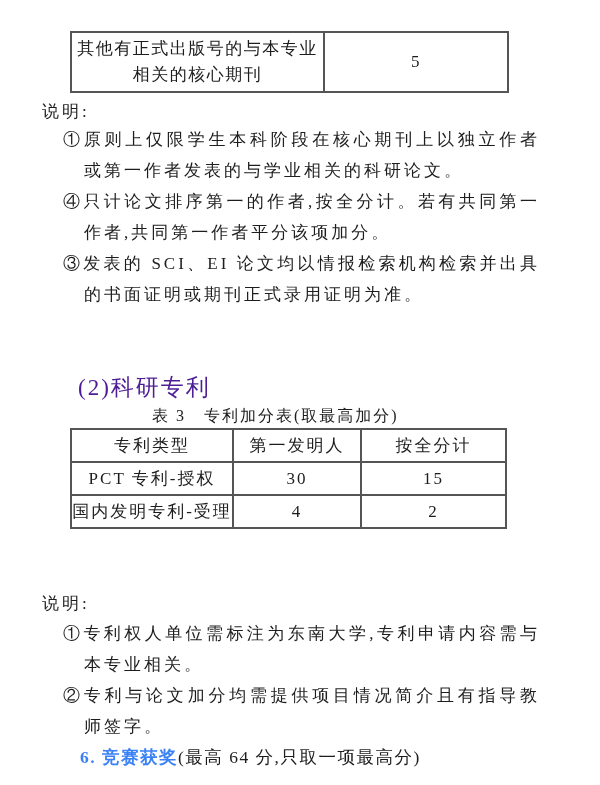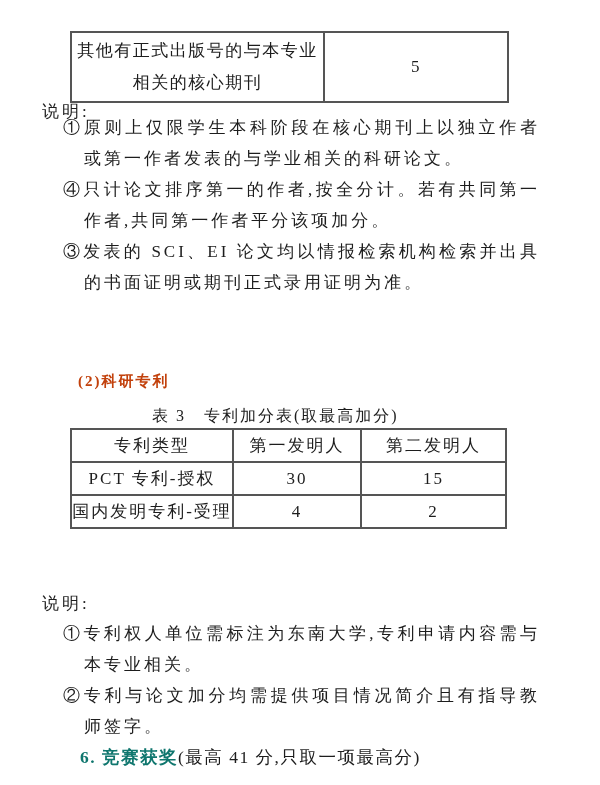--- a/index.html
+++ b/index.html
@@ -7,34 +7,34 @@
     position:relative; width:600px; height:785px; background:#ffffff;
     font-family:"Liberation Serif","DejaVu Serif",serif;
     color:#1d1d1d; overflow:hidden;
   }
   table.doc-tbl { position:absolute; border-collapse:collapse; table-layout:fixed; }
   table.doc-tbl td {
     border:2px solid #555555; text-align:center; vertical-align:middle;
     font-size:17px; letter-spacing:1.5px; padding:0; font-weight:normal;
   }
   #journal-table { left:70px; top:31px; width:437px; height:62px; }
-  #journal-table td.lbl { letter-spacing:1.5px; line-height:32px; padding:2px 4px;border-radius:15px; }
+  #journal-table td.lbl { letter-spacing:1.5px; line-height:26px; padding:2px 4px;border-radius:15px; }
   #patent-table { left:70px; top:428px; width:435px; }
   #patent-table tr { height:33px; }
   #patent-table td { letter-spacing:2px; }
   .say { position:absolute; left:42px; font-size:17px; letter-spacing:3px; }
   .notes {
     position:absolute; left:63px; width:477px;
     font-size:17px; line-height:31px; letter-spacing:3px; text-align:justify;
   }
   .note-item { padding-left:21px; text-indent:-21px; }
-  .sec-heading { position:absolute; font-weight:bold; font-size:15px; letter-spacing:2px; color:#c2410c; }
+  .sec-heading { position:absolute; font-weight:normal; font-size:23px; letter-spacing:2px; color:#4c1d95; }
   .caption { position:absolute; left:152px; top:406px; font-size:16px; letter-spacing:2px; }
   .sec6 { position:absolute; left:80px; top:745px; font-size:17.5px; letter-spacing:1.5px; }
-  .sec6 .b { font-weight:bold; color:#0f766e; }
+  .sec6 .b { font-weight:bold; color:#3b82f6; }
 </style>
 </head>
 <body>
 
 <div class="page">
 
   <table class="doc-tbl" id="journal-table">
     <colgroup>
         <col style="width:253px">
         <col style="width:184px">
@@ -42,21 +42,21 @@
     <tbody>
         <tr>
       <td class="lbl">其他有正式出版号的与本专业相关的核心期刊</td>
       <td>5</td>
     </tr>
   </tbody>
     </table>
 
   <div class="say" style="top:100px">说明:</div>
 
-  <div class="notes" style="top:112px">
+  <div class="notes" style="top:124px">
     <div class="note-item">
       <span>①</span><span>原则上仅限学生本科阶段在核心期刊上以独立作者或第一作者发表的与学业相关的科研论文。</span>
     </div>
     <div class="note-item">
       <span>④</span><span>只计论文排序第一的作者,按全分计。若有共同第一作者,共同第一作者平分该项加分。</span>
     </div>
     <div class="note-item">
       <span>③</span><span>发表的 SCI、EI 论文均以情报检索机构检索并出具的书面证明或期刊正式录用证明为准。</span>
     </div>
   </div>
@@ -68,21 +68,21 @@
   <table class="doc-tbl" id="patent-table">
     <colgroup>
         <col style="width:162px">
         <col style="width:128px">
         <col style="width:145px">
       </colgroup>
     <tbody>
         <tr>
       <td>专利类型</td>
       <td>第一发明人</td>
-      <td>第二发明人</td>
+      <td>按全分计</td>
     </tr>
     <tr>
       <td>PCT 专利-授权</td>
       <td>30</td>
       <td>15</td>
     </tr>
     <tr>
       <td>国内发明专利-受理</td>
       <td>4</td>
       <td>2</td>
@@ -95,16 +95,16 @@
   <div class="notes" style="top:618px">
     <div class="note-item">
       <span>①</span><span>专利权人单位需标注为东南大学,专利申请内容需与本专业相关。</span>
     </div>
     <div class="note-item">
       <span>②</span><span>专利与论文加分均需提供项目情况简介且有指导教师签字。</span>
     </div>
   </div>
 
   <div class="sec6">
-    <span class="b">6. 竞赛获奖</span><span>(最高 41 分,只取一项最高分)</span>
+    <span class="b">6. 竞赛获奖</span><span>(最高 64 分,只取一项最高分)</span>
   </div>
 
 </div>
 
 </body></html>

